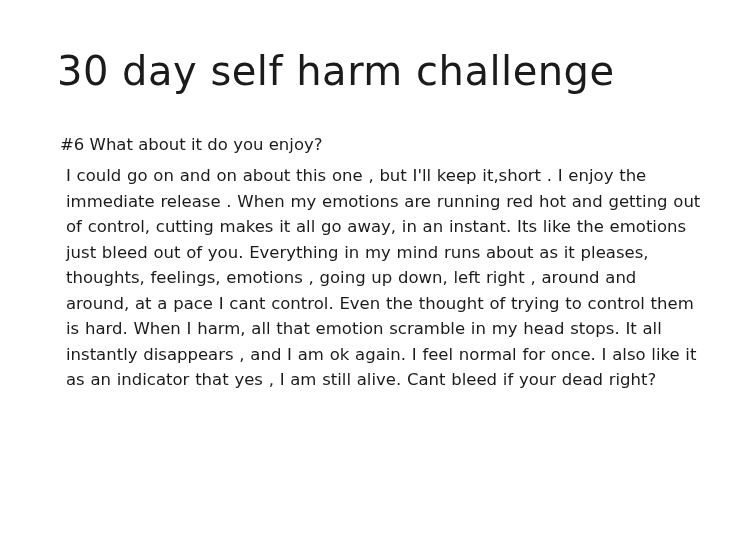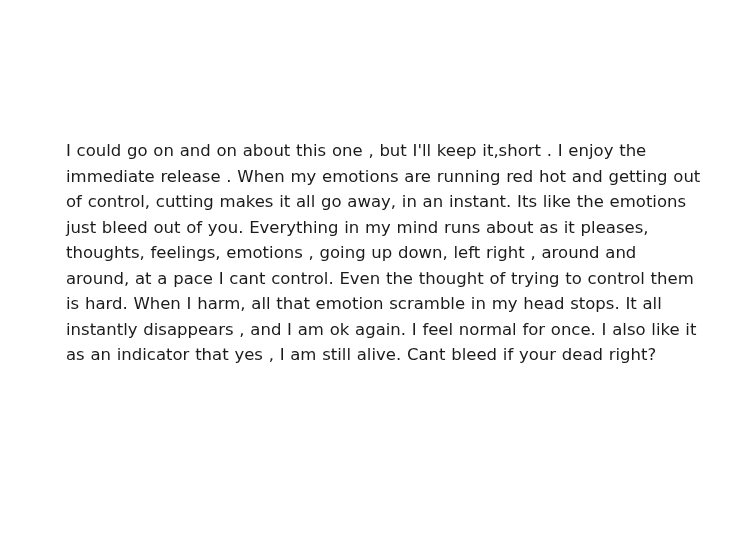--- a/index.html
+++ b/index.html
@@ -52,16 +52,18 @@
     color: #1b1b1b;
     margin: 6px;
     text-align: left;
     word-spacing: 0.5px;
   }
 </style>
 </head>
 <body>
 
 <div class="page">
+  <h1 class="title">30 day self harm challenge</h1>
   <div class="body-block">
+    <p class="question">#6 What about it do you enjoy?</p>
     <p class="answer">I could go on and on about this one , but I'll keep it,short . I enjoy the immediate release . When my emotions are running red hot and getting out of control, cutting makes it all go away, in an instant. Its like the emotions just bleed out of you. Everything in my mind runs about as it pleases, thoughts, feelings, emotions , going up down, left right , around and around, at a pace I cant control. Even the thought of trying to control them is hard. When I harm, all that emotion scramble in my head stops. It all instantly disappears , and I am ok again. I feel normal for once. I also like it as an indicator that yes , I am still alive. Cant bleed if your dead right?</p>
   </div>
 </div>
 
 </body></html>

